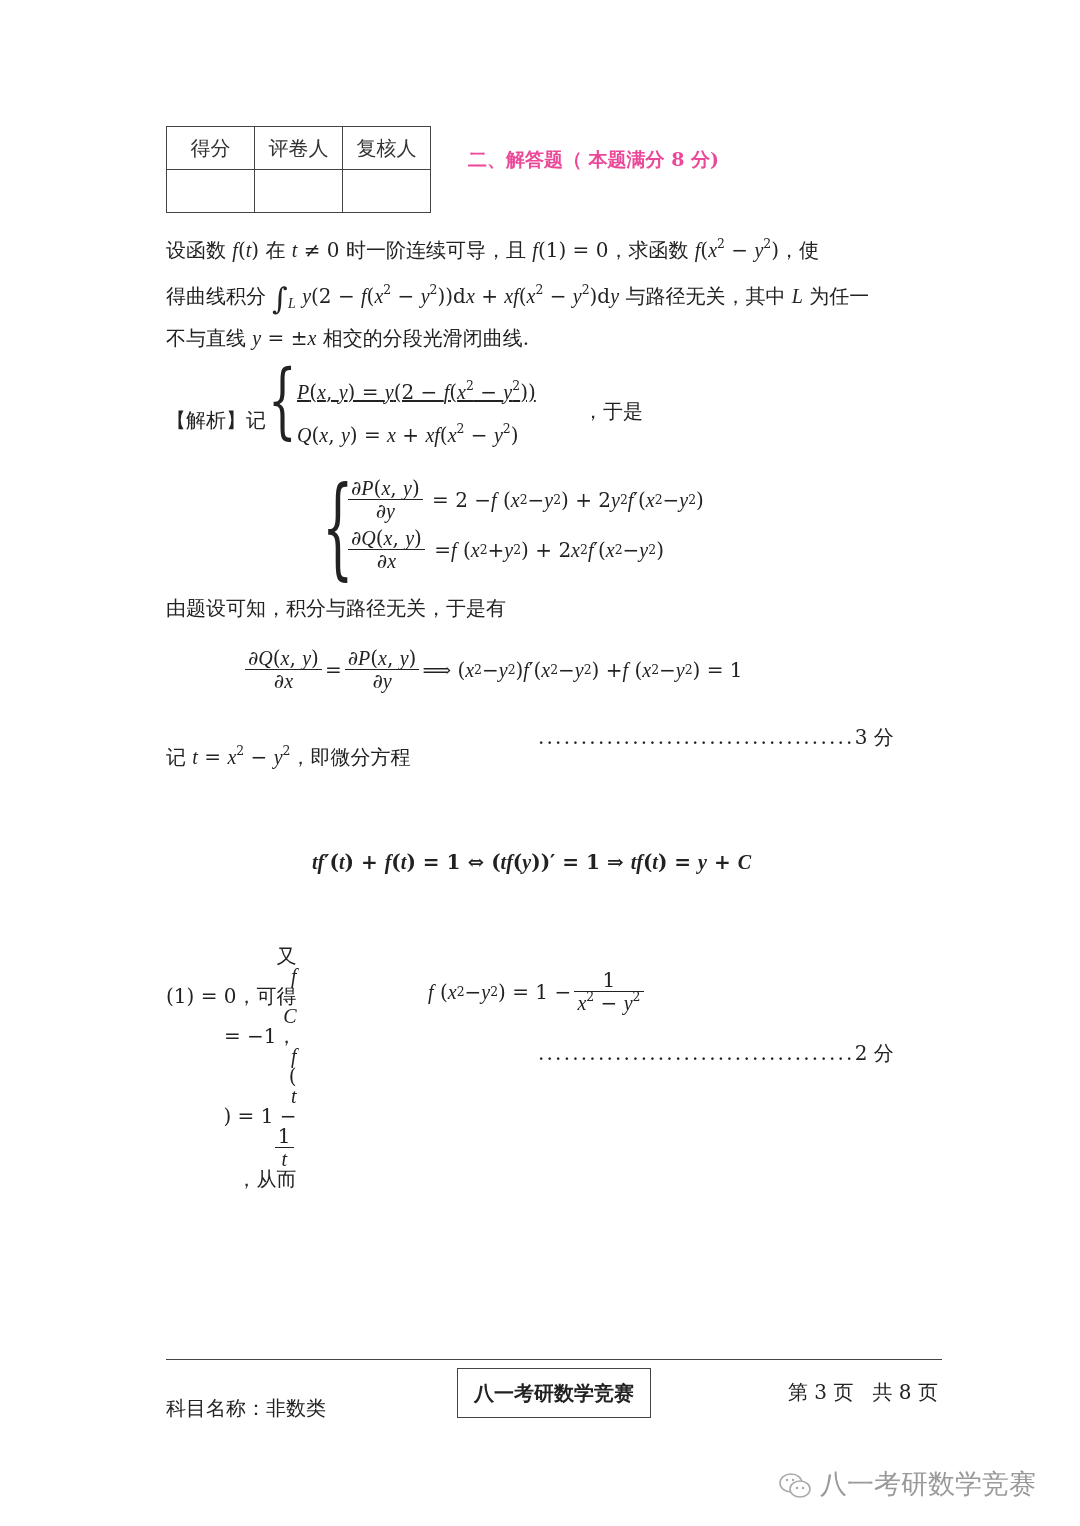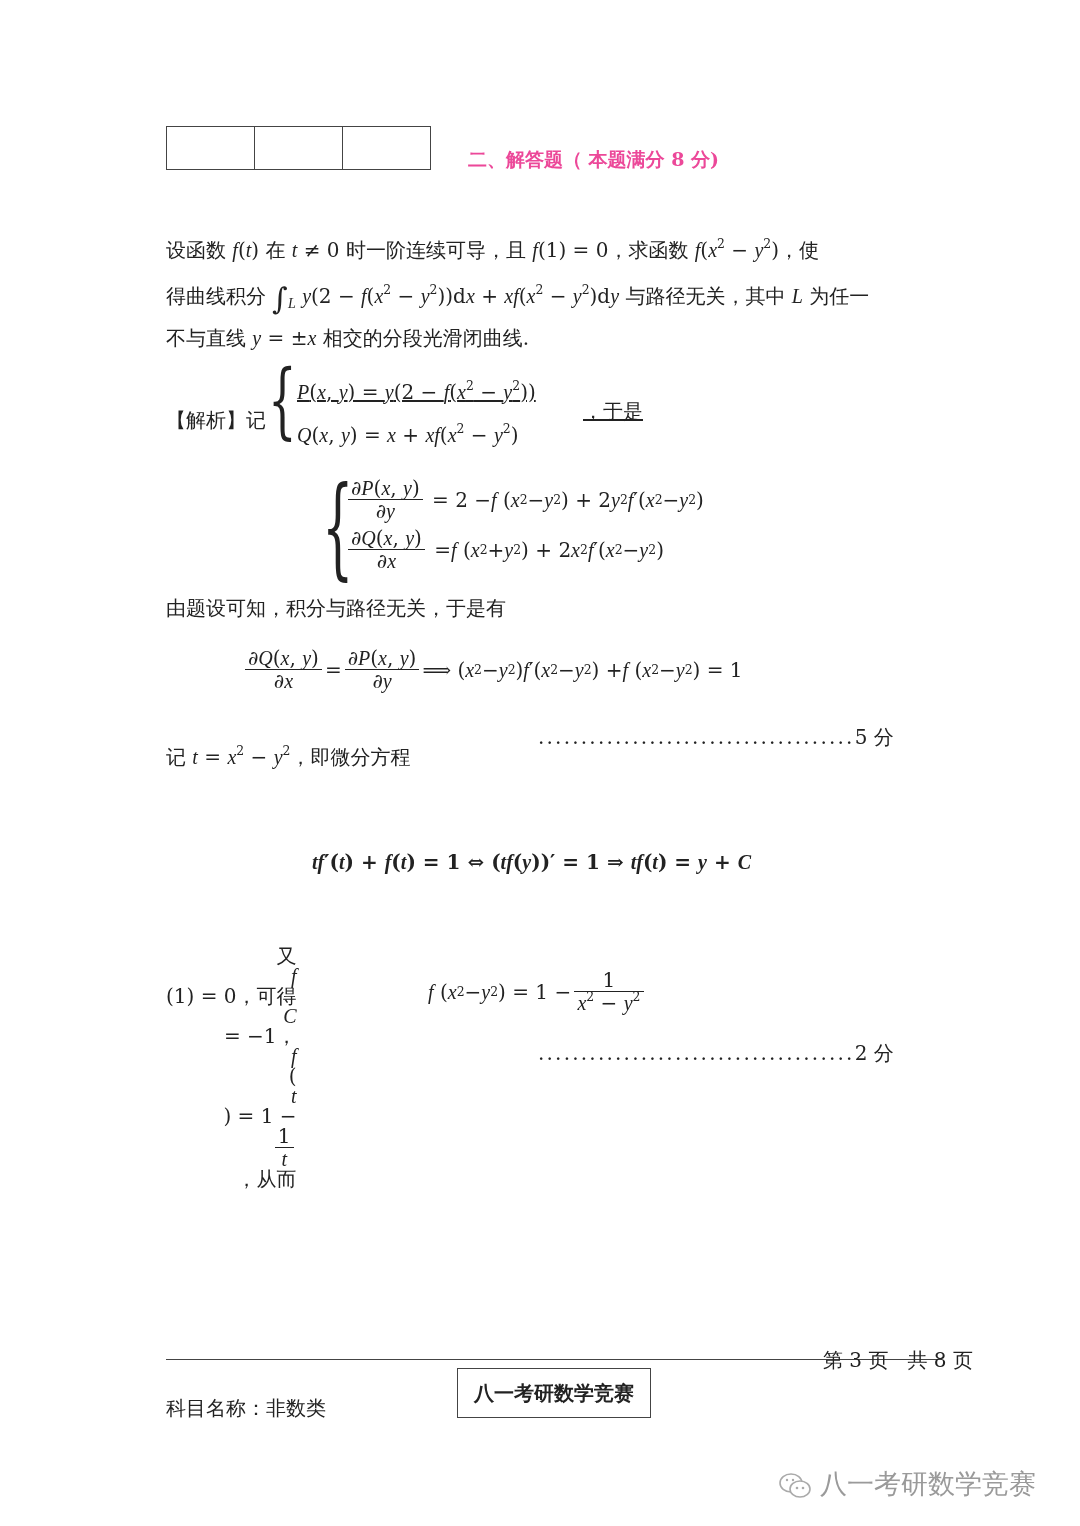--- a/index.html
+++ b/index.html
@@ -26,20 +26,25 @@
   .footer-box { left:457px; top:1368px; width:192px; height:48px; border:1.3px solid #444;
                 display:flex; align-items:center; justify-content:center; font-size:20px; font-weight:bold; color:#222; }
   .watermark { left:778px; top:1466px; font-size:27px; color:#9a9a9a; font-family:"DejaVu Sans",sans-serif; }
   .wm-icon { display:inline-block; width:36px; height:28px; position:relative; vertical-align:middle; margin-right:6px; }
 </style>
 </head>
 <body>
 
 <table class="abs score-table">
   <tbody>
+      <tr>
+    <td>得分</td>
+    <td>评卷人</td>
+    <td>复核人</td>
+  </tr>
   <tr>
     <td></td>
     <td></td>
     <td></td>
   </tr>
 </tbody>
   </table>
 
 <div class="abs section-title">二、解答题（ 本题满分 8 分)</div>
 
@@ -54,21 +59,21 @@
 </div>
 
 <div class="abs txt" style="left:166px;top:410px;">【解析】记</div>
 <div class="abs brace" style="left:268px;top:360px;font-size:82px;line-height:1;transform:scaleX(0.55);transform-origin:left;">{</div>
 <div class="abs txt" style="left:297px;top:382px;text-decoration:underline;">
   <span class="m">P</span>(<span class="m">x</span>, <span class="m">y</span>) = <span class="m">y</span>(2 − <span class="m">f</span>(<span class="m">x</span><sup>2</sup> − <span class="m">y</span><sup>2</sup>))
 </div>
 <div class="abs txt" style="left:297px;top:425px;">
   <span class="m">Q</span>(<span class="m">x</span>, <span class="m">y</span>) = <span class="m">x</span> + <span class="m">xf</span>(<span class="m">x</span><sup>2</sup> − <span class="m">y</span><sup>2</sup>)
 </div>
-<div class="abs txt" style="left:583px;top:401px;text-decoration:underline;">，于是</div>
+<div class="abs txt" style="left:583px;top:401px;">，于是</div>
 
 <div class="abs brace" style="left:322px;top:472px;font-size:110px;line-height:1;transform:scaleX(0.45);transform-origin:left;">{</div>
 <div class="abs txt" style="left:345px;top:478px;display:flex;align-items:center;">
   <span class="frac">
       <span class="num">∂<span class="m">P</span>(<span class="m">x</span>, <span class="m">y</span>)</span>
       <span class="den">∂<span class="m">y</span></span>
     </span>
   &nbsp;= 2 − <span class="m">f</span>&nbsp;(<span class="m">x</span><sup>2</sup> − <span class="m">y</span><sup>2</sup>) + 2<span class="m">y</span><sup>2</sup><span class="m">f</span>′(<span class="m">x</span><sup>2</sup> − <span class="m">y</span><sup>2</sup>)
 </div>
 <div class="abs txt" style="left:345px;top:528px;display:flex;align-items:center;">
@@ -88,21 +93,21 @@
     </span>
   =
   <span class="frac">
       <span class="num">∂<span class="m">P</span>(<span class="m">x</span>, <span class="m">y</span>)</span>
       <span class="den">∂<span class="m">y</span></span>
     </span>
   ⟹ (<span class="m">x</span><sup>2</sup> − <span class="m">y</span><sup>2</sup>) <span class="m">f</span>′(<span class="m">x</span><sup>2</sup> − <span class="m">y</span><sup>2</sup>) + <span class="m">f</span>&nbsp;(<span class="m">x</span><sup>2</sup> − <span class="m">y</span><sup>2</sup>) = 1
 </div>
 
 <div class="abs txt" style="left:538px;top:727px;">
-  <span style="letter-spacing:2.2px;">.....................................</span><span>5 分</span>
+  <span style="letter-spacing:2.2px;">.....................................</span><span>3 分</span>
 </div>
 
 <div class="abs txt" style="left:166px;top:747px;">
   记 <span class="m">t</span> = <span class="m">x</span><sup>2</sup> − <span class="m">y</span><sup>2</sup>，即微分方程
 </div>
 
 <div class="abs txt" style="left:312px;top:852px;font-weight:bold;">
   <span class="m">tf</span>′(<span class="m">t</span>) + <span class="m">f</span>(<span class="m">t</span>) = 1 ⇔ (<span class="m">tf</span>(<span class="m">y</span>))′ = 1 ⇒ <span class="m">tf</span>(<span class="m">t</span>) = <span class="m">y</span> + <span class="m">C</span>
 </div>
 
@@ -122,21 +127,21 @@
     </span>
 </div>
 
 <div class="abs txt" style="left:538px;top:1043px;">
   <span style="letter-spacing:2.2px;">.....................................</span><span>2 分</span>
 </div>
 
 <div class="abs footer-rule"></div>
 <div class="abs txt" style="left:166px;top:1382px;margin-top:16px;">科目名称：非数类</div>
 <div class="abs footer-box">八一考研数学竞赛</div>
-<div class="abs txt" style="left:788px;top:1350px;white-space:pre;margin-left:35px;">第 3 页   共 8 页</div>
+<div class="abs txt" style="left:788px;top:1382px;white-space:pre;">第 3 页   共 8 页</div>
 
 <div class="abs watermark">
   <span class="wm-icon">
     <svg width="36" height="28" viewBox="0 0 36 28">
       <ellipse cx="13" cy="11" rx="11" ry="9" fill="none" stroke="#aaa" stroke-width="1.6"></ellipse>
       <ellipse cx="22" cy="17" rx="10" ry="8" fill="#fff" stroke="#aaa" stroke-width="1.6"></ellipse>
       <circle cx="19" cy="16" r="1.3" fill="#aaa"></circle>
       <circle cx="25" cy="16" r="1.3" fill="#aaa"></circle>
       <circle cx="9" cy="8" r="1.2" fill="#aaa"></circle>
       <circle cx="15" cy="8" r="1.2" fill="#aaa"></circle>

